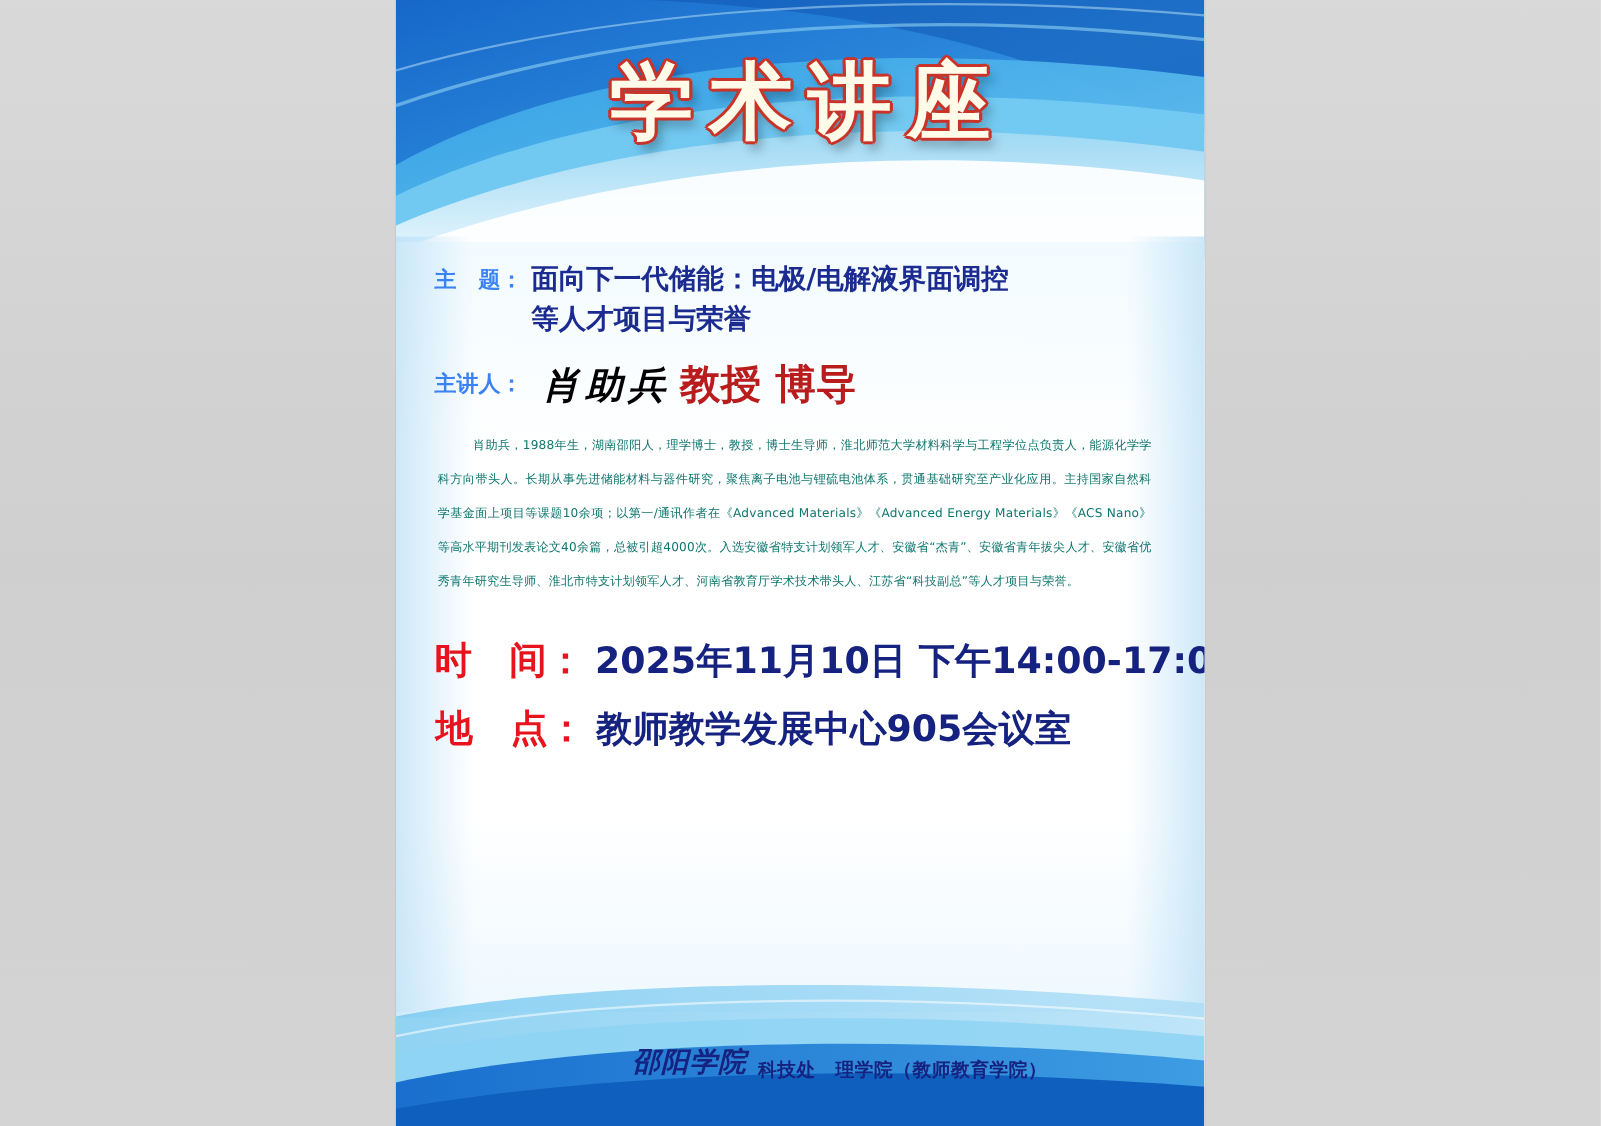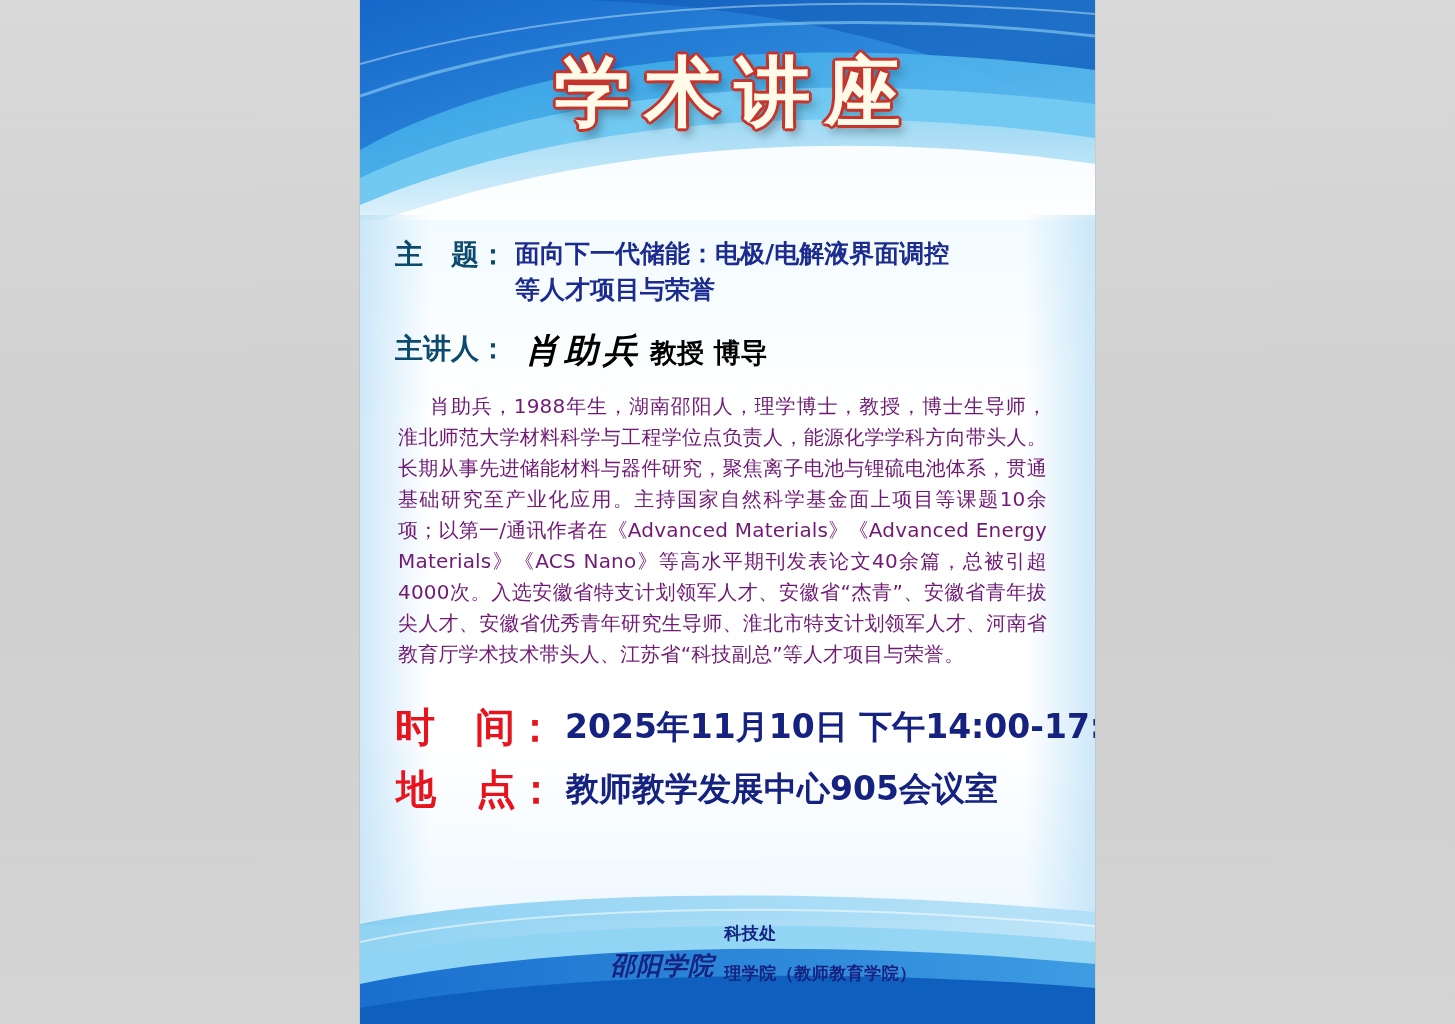--- a/index.html
+++ b/index.html
@@ -87,24 +87,24 @@
   }
 
   .row {
     display: flex;
     align-items: flex-start;
     padding: 0 30px 0 35px;
   }
   .row + .row { margin-top: 10px; }
 
   .lbl {
-    color: #0c4a6e;
+    color: #3b82f6;
     font-family: Liberation Serif, serif;
     font-weight: bold;
-    font-size: 28px;
+    font-size: 20px;
     white-space: nowrap;
     flex: none;
     line-height: 38px;
   }
   .val {
     color: #1b2b8f;
     font-family: "DejaVu Sans", "Liberation Sans", sans-serif;
     font-weight: bold;
     font-size: 25px;
     line-height: 36px;
@@ -114,45 +114,45 @@
   .speaker-name {
     color: #000000;
     font-family: "DejaVu Serif", "Liberation Serif", serif;
     font-weight: bold;
     font-style: italic;
     font-size: 34px;
     letter-spacing: 5px;
     line-height: 40px;
   }
   .speaker-title {
-    color: #000000;
-    font-family: "DejaVu Sans", "Liberation Sans", sans-serif;
-    font-weight: bold;
-    font-size: 27px;
+    color: #b91c1c;
+    font-family: "DejaVu Sans", "Liberation Sans", sans-serif;
+    font-weight: bold;
+    font-size: 37px;
     line-height: 40px;
     margin-left: 8px;
   }
 
   .bio {
     margin: 18px 48px 0 38px;
-    color: #701a75;
-    font-family: "DejaVu Sans", "Liberation Sans", sans-serif;
-    font-size: 20px;
+    color: #0f766e;
+    font-family: "DejaVu Sans", "Liberation Sans", sans-serif;
+    font-size: 11px;
     line-height: 31px;
     text-align: justify;
     text-indent: 32px;
     letter-spacing: 0.2px;
   }
 
   .big-row { margin-top: 34px; }
   .big-lbl {
     color: #e8141d;
     font-family: "DejaVu Sans", "Liberation Sans", sans-serif;
     font-weight: bold;
-    font-size: 40px;
+    font-size: 34px;
     line-height: 46px;
     white-space: nowrap;
     flex: none;
   }
   .big-val {
     color: #16227f;
     font-family: "DejaVu Sans", "Liberation Sans", sans-serif;
     font-weight: bold;
     font-size: 33px;
     line-height: 46px;
@@ -184,21 +184,20 @@
     color: #16227f;
     font-family: "DejaVu Serif", "Liberation Serif", serif;
     font-style: italic;
     font-weight: bold;
     font-size: 25px;
     letter-spacing: 1px;
     padding-bottom: 2px;
   }
   .depts {
     display: flex;
-    flex-direction: column;
     gap: 18px;
   }
   .dept {
     color: #16227f;
     font-family: "DejaVu Sans", "Liberation Sans", sans-serif;
     font-weight: bold;
     font-size: 17px;
     line-height: 22px;
     letter-spacing: 0.5px;
   }

